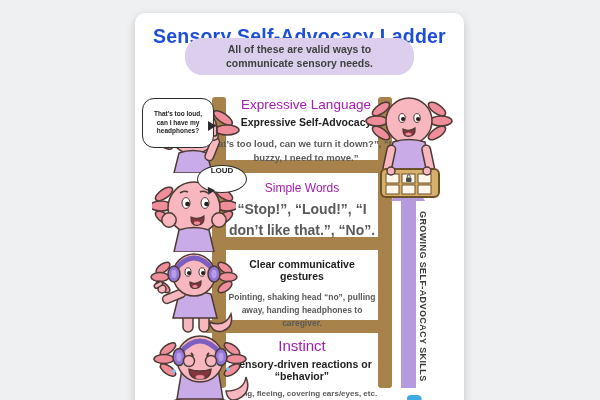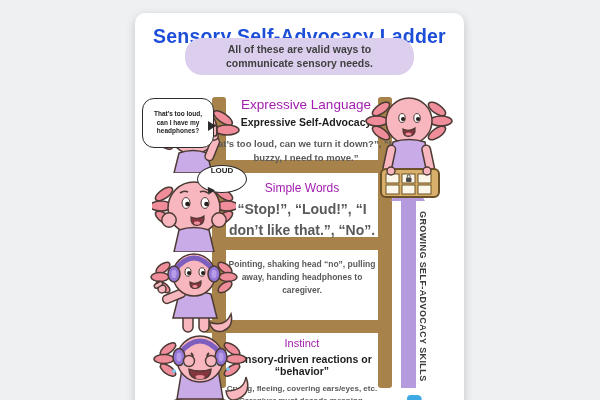--- a/index.html
+++ b/index.html
@@ -37,21 +37,21 @@
   .level-1{left:64px;top:84px;width:214px;}
   .level-1 h2{font-size:13.5px;}
   .level-1 p{font-size:9.5px;}
   .level-2{left:88px;top:168px;width:158px;}
   .level-2 h2{font-size:12px;}
   .level-2 p{font-size:14px;}
   .level-3{left:91px;top:245px;width:152px;}
   .level-3 h2{font-size:12.5px;}
   .level-3 p{font-size:8.5px;}
   .level-4{left:84px;top:324px;width:166px;}
-  .level-4 h2{font-size:11px;}
+  .level-4 h2{font-size:15px;}
   .level-4 h3{margin-bottom:6px;}
   .level-4 p{font-size:8px;}
   
   .bubble-request{position:absolute;left:7px;top:85px;width:70px;height:48px;background:#fff;
     border:1.5px solid #2c2c2c;border-radius:12px;z-index:4;
     display:flex;align-items:center;justify-content:center;}
   .bubble-request span{display:block;width:58px;text-align:center;font-size:6.5px;font-weight:800;
     color:#222;line-height:1.35;}
   .bubble-request:after{content:'';position:absolute;right:-8px;top:22px;
     border:5px solid transparent;border-left:8px solid #2c2c2c;}
@@ -97,20 +97,21 @@
       <h3>Expressive Self-Advocacy</h3>
       <p>“That’s too loud, can we turn it down?”, “I feel buzzy, I need to move.”</p>
     </section>
 
     <section class="level level-2">
       <h2>Simple Words</h2>
       <p>“Stop!”, “Loud!”, “I don’t like that.”, “No”.</p>
     </section>
 
     <section class="level level-3">
+      <h3>Clear communicative gestures</h3>
       <p>Pointing, shaking head “no”, pulling away, handing headphones to caregiver.</p>
     </section>
 
     <section class="level level-4">
       <h2>Instinct</h2>
       <h3>Sensory-driven reactions or “behavior”</h3>
       <p>Crying, fleeing, covering ears/eyes, etc. Caregiver must decode meaning.</p>
     </section>
 
     <div class="bubble-request">

